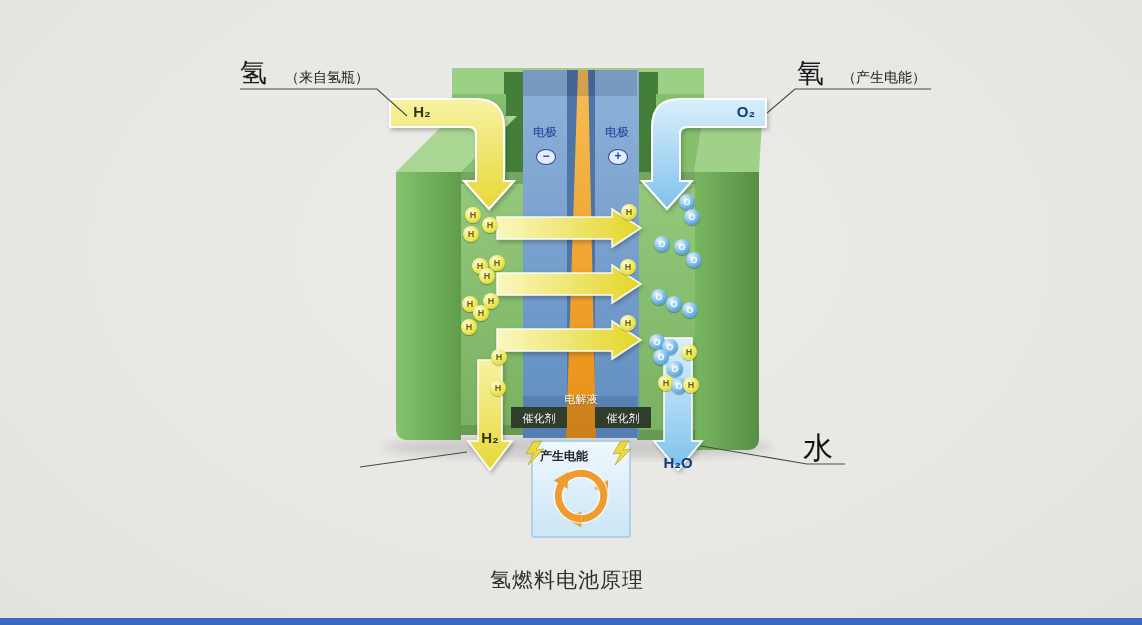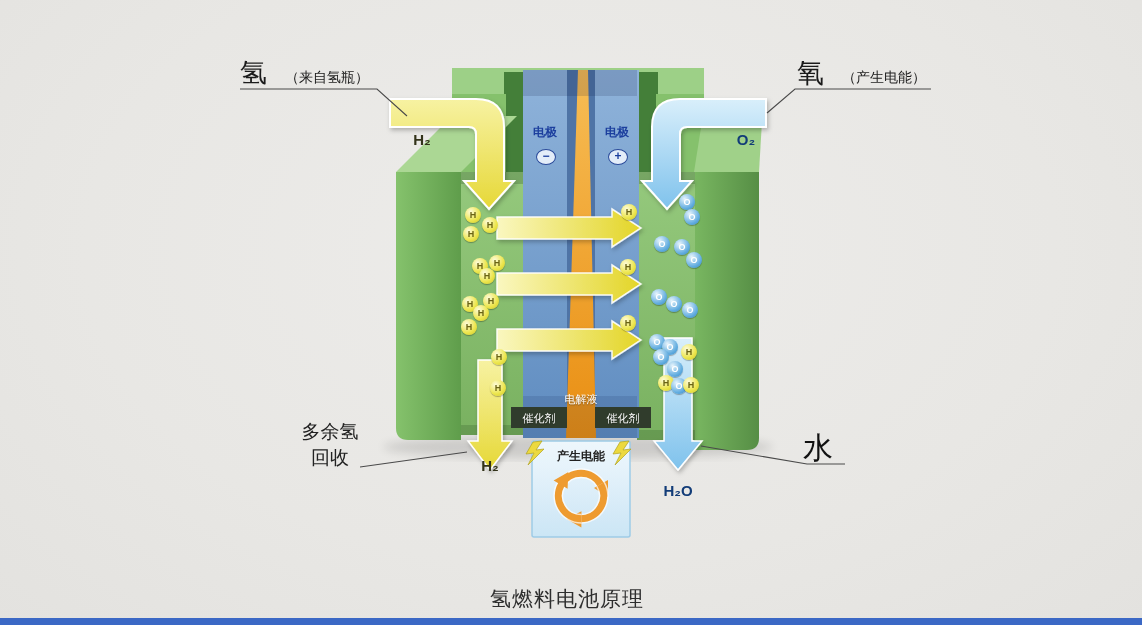--- a/index.html
+++ b/index.html
@@ -6,33 +6,33 @@
   .stage{
     position:relative;width:1142px;height:625px;overflow:hidden;
     background:radial-gradient(ellipse at 50% 40%, #edecea 0%, #e8e7e4 60%, #e3e2df 100%);
     font-family:"Liberation Sans","DejaVu Sans",sans-serif;
   }
   .stage svg{position:absolute;left:0;top:0;}
   .ov{position:absolute;white-space:nowrap;}
   .lab-main{font-size:27px;color:#1b1b1b;}
   .lab-sub{font-size:14px;color:#1b1b1b;margin-left:18px;}
   .lab-wrap{display:flex;align-items:baseline;}
-  .gas{font-weight:bold;font-size:15px;color:#33331a;text-align:center;margin-top:28px;}
+  .gas{font-weight:bold;font-size:15px;color:#33331a;text-align:center;}
   .gas-blue{color:#123c78;}
-  .electrode{font-size:12px;font-weight:bold;color:#1c3f9e;text-align:center;}
+  .electrode{font-size:12px;font-weight:normal;color:#1c3f9e;text-align:center;}
   .terminal{
     position:absolute;width:18px;height:14px;border-radius:50%;
     background:#e3edf9;border:1px solid #2a4a9a;color:#1c3f9e;
     font-size:12px;font-weight:bold;line-height:13px;text-align:center;
   }
   .white-small{font-size:11px;color:#ffffff;text-align:center;text-shadow:0 1px 1px rgba(0,0,0,.35);}
-  .energy-lab{font-size:12px;font-weight:bold;color:#222;text-align:center;}
+  .energy-lab{font-size:12px;font-weight:bold;color:#222;}
   .excess{font-size:19px;color:#222;text-align:center;line-height:1.35;}
   .water{font-size:30px;color:#111;}
-  .title{left:0;right:8px;text-align:center;font-size:21px;color:#2e2e2e;letter-spacing:1px;margin-top:19px;}
+  .title{left:0;right:8px;text-align:center;font-size:21px;color:#2e2e2e;letter-spacing:1px;}
   .particles{position:absolute;left:0;top:0;width:100%;height:100%;pointer-events:none;}
   .particle{
     position:absolute;width:16px;height:16px;border-radius:50%;
     font-weight:bold;font-size:9px;line-height:16px;text-align:center;
     box-shadow:0 1px 1px rgba(0,0,0,.3);
   }
   .pH{background:radial-gradient(circle at 35% 30%, #fdfbd8 0%, #ece54a 60%, #c9c22c 100%);color:#6b6414;}
   .pO{background:radial-gradient(circle at 35% 30%, #e6f4fc 0%, #5fabdf 65%, #3c86bf 100%);color:#fff;}
 </style>
 </head>
@@ -224,22 +224,18 @@
 
 <div class="ov white-small" style="left:551px;top:392px;width:60px;">电解液</div>
 <div class="ov white-small" style="left:511px;top:411px;width:56px;">催化剂</div>
 <div class="ov white-small" style="left:595px;top:411px;width:56px;">催化剂</div>
 
 <div class="ov gas" style="left:468px;top:429px;width:44px;">H₂</div>
 <div class="ov gas gas-blue" style="left:656px;top:454px;width:44px;">H₂O</div>
 
 <div class="ov energy-lab" style="left:540px;top:448px;width:82px;">产生电能</div>
 
-<div class="ov excess" style="left:288px;top:419px;width:84px;">
-  <div>多余氢</div>
-  <div>回收</div>
+
+<div class="ov water" style="left:803px;top:428px;">水</div>
+
+<div class="ov title" style="top:566px;">氢燃料电池原理</div>
+
 </div>
 
-<div class="ov water" style="left:803px;top:428px;">水</div>
-
-<div class="ov title" style="top:566px;">氢燃料电池原理</div>
-
-</div>
-
 </body></html>

